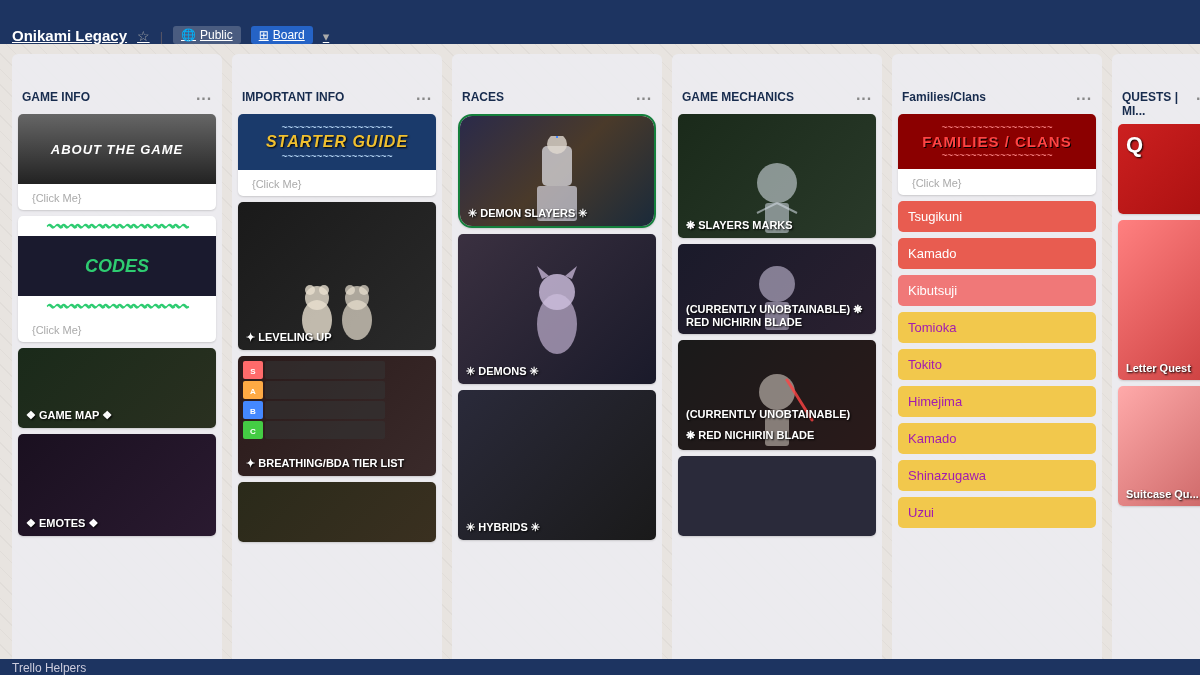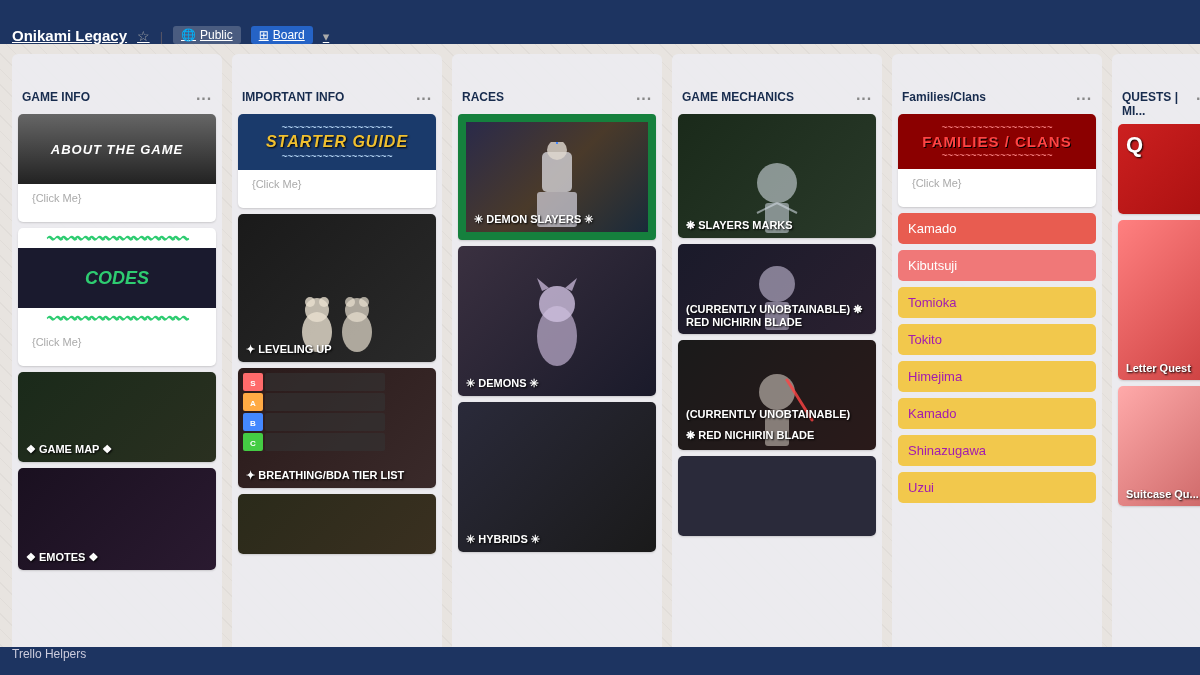--- a/index.html
+++ b/index.html
@@ -97,21 +97,21 @@
     .card {
       background: white;
       border-radius: 5px;
       overflow: hidden;
       cursor: pointer;
       box-shadow: 0 1px 2px rgba(0,0,0,0.15);
       transition: box-shadow 0.15s;
     }
 
     .card-body {
-      padding: 6px 8px 14px;
+      padding: 6px 8px 2px;
     }
 
     .color-card {
       border-radius: 5px;
       padding: 8px 10px;
       font-size: 13px;
       font-weight: 500;
       cursor: pointer;
       margin-bottom: 0;
     }
@@ -251,37 +251,37 @@
       font-weight: 700;
       color: white;
       text-shadow: 1px 1px 2px #000;
     }
 
     .bottom-bar {
       position: absolute;
       bottom: 0;
       left: 0;
       right: 0;
-      height: 28px;
+      height: 16px;
       background: #1d3461;
       display: flex;
-      align-items: flex-start;
+      align-items: flex-end;
       padding: 0 12px;
     }
     .trello-helpers {
       color: #ccd;
       font-size: 12px;
     }
 
     .last-column-partial {
       min-width: 110px;
       max-width: 110px;
     }
 
-    .border-blue { border: 8px solid #15803d; border-radius: 4px; }
+    .border-blue { border: 2px solid #15803d; border-radius: 14px; }
 
     .card-image-sim {
       width: 100%;
       height: 90px;
       position: relative;
       overflow: hidden;
     }
   </style>
 </head>
 <body>
@@ -324,21 +324,21 @@
         <div class="codes-card">
           <span class="codes-text">CODES</span>
         </div>
         <div class="wavy-border">〰〰〰〰〰〰〰〰〰〰</div>
         <div class="card-body">
           <div class="click-me">{Click Me}</div>
         </div>
       </div>
 
       <div class="card game-map-card">
-        <div class="card-image-sim img-game-map" style="height:90px;">
+        <div class="card-image-sim img-game-map" style="height:80px;">
           <div style="position:absolute;bottom:6px;left:8px;" class="card-label">❖ GAME MAP ❖</div>
         </div>
       </div>
 
       <div class="card game-map-card">
         <div class="card-image-sim img-emotes" style="height:102px;">
           <div style="position:absolute;bottom:6px;left:8px;" class="card-label">❖ EMOTES ❖</div>
         </div>
       </div>
     </div>
@@ -506,20 +506,21 @@
         <div class="families-header-card">
           <div class="families-wavy">~~~~~~~~~~~~~~~~~~~</div>
           <div class="families-title">FAMILIES / CLANS</div>
           <div class="families-wavy">~~~~~~~~~~~~~~~~~~~</div>
         </div>
         <div class="card-body">
           <div class="click-me">{Click Me}</div>
         </div>
       </div>
 
+      <div class="color-card red">Tsugikuni</div>
       <div class="color-card red">Kamado</div>
       <div class="color-card salmon">Kibutsuji</div>
       <div class="color-card yellow">Tomioka</div>
       <div class="color-card yellow">Tokito</div>
       <div class="color-card yellow">Himejima</div>
       <div class="color-card yellow">Kamado</div>
       <div class="color-card yellow">Shinazugawa</div>
       <div class="color-card yellow">Uzui</div>
     </div>
   </div>

